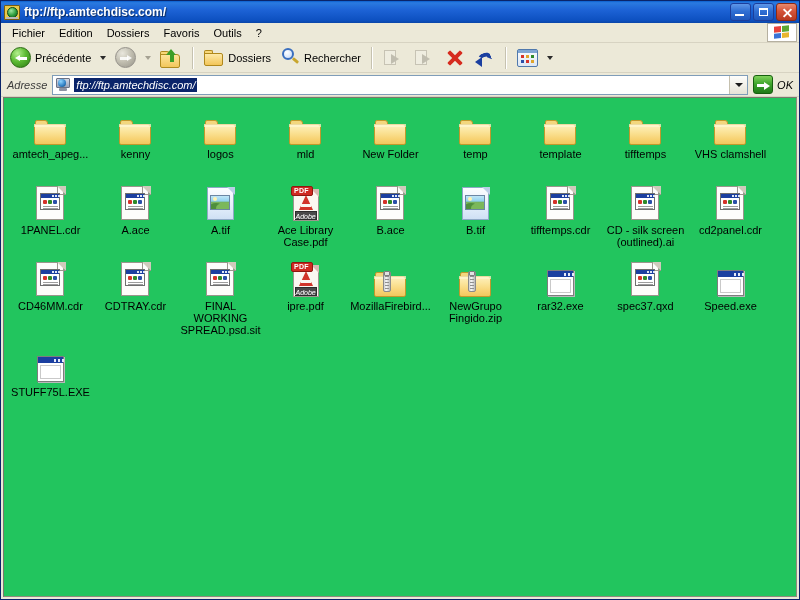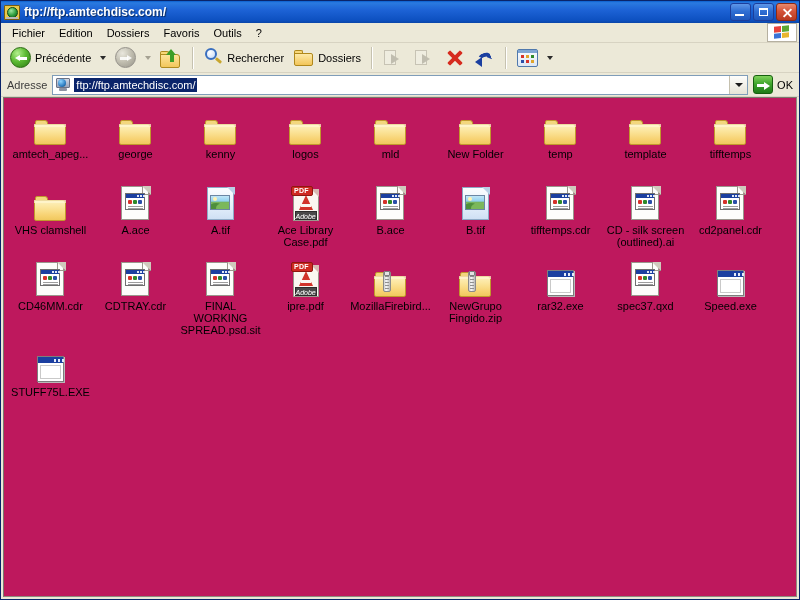--- a/index.html
+++ b/index.html
@@ -130,20 +130,21 @@
   .undoico .h2{position:absolute;left:0px;top:8px;width:0;height:0;border-top:5px solid transparent;border-bottom:5px solid transparent;border-right:7px solid #1b3fa0;}
 
   .viewsico{width:21px;height:18px;position:relative;background:linear-gradient(to bottom,#fbfcfe,#dde7f4);border:1px solid #5079ad;box-sizing:border-box;border-radius:2px;}
   .viewsico .hdr{position:absolute;left:0;top:0;right:0;height:3px;background:#7fa5d2;}
   .viewsico .cell{position:absolute;width:3px;height:3px;}
   
   .addrbar{
     height:24px;flex:0 0 24px;display:flex;align-items:center;
     background:#ece9d8;padding:0 3px 0 6px;box-sizing:border-box;
     border-bottom:1px solid #d7d3c2;
+    font-style:italic;
   }
   .addrlabel{font-size:11px;color:#3b3b3b;margin-right:5px;white-space:nowrap;}
   .addrfield{
     flex:1 1 auto;height:20px;background:#fff;border:1px solid #7f9db9;
     display:flex;align-items:center;box-sizing:border-box;position:relative;
   }
   .addrfield .ftpico{
     width:16px;height:15px;margin:0 3px 0 2px;flex:0 0 16px;position:relative;
   }
   .addrfield .ftpico .mon{position:absolute;left:1px;top:1px;width:14px;height:10px;background:linear-gradient(to bottom,#cfd6e4,#9aa6bd);border:1px solid #6a7285;box-sizing:border-box;border-radius:1px;}
@@ -165,21 +166,21 @@
     border:1px solid #17600f;box-sizing:border-box;
   }
   .goarrow .s{position:absolute;left:3px;top:8px;width:9px;height:3px;background:#fff;}
   .goarrow .h{position:absolute;right:2.5px;top:5.5px;width:0;height:0;border-top:4.5px solid transparent;border-bottom:4.5px solid transparent;border-left:6px solid #fff;}
   .goLabel{font-size:11px;margin-left:4px;color:#000;}
 
   
   .contentwrap{
     flex:1 1 auto;margin:0 2px 2px 2px;
     border:1px solid #8e8b7d;border-top-color:#7a786c;border-left-color:#7a786c;
-    background:#be185d;overflow:hidden;position:relative;
+    background:#22c55e;overflow:hidden;position:relative;
   }
   .grid{
     display:flex;flex-wrap:wrap;align-content:flex-start;
     padding:6px 0 0 4px;
   }
   .item{
     width:85px;min-height:70px;display:flex;flex-direction:column;align-items:center;
     margin:0 0 6px 0;cursor:default;
   }
   .item .iconbox{width:44px;height:42px;position:relative;display:flex;align-items:flex-end;justify-content:center;}
@@ -345,32 +346,32 @@
         <span class="tab"></span>
           <span class="fold"></span>
         <span class="uparr">
             <span class="h"></span>
             <span class="s"></span>
           </span>
       </span>
     </div>
     <div class="sep"></div>
     <div class="tbtn">
+      <span class="foldersico">
+          <span class="t"></span>
+          <span class="b"></span>
+        </span>
+      <span class="lbl">Dossiers</span>
+    </div>
+    <div class="tbtn">
       <span class="searchico">
           <span class="lens"></span>
           <span class="hdl"></span>
         </span>
       <span class="lbl">Rechercher</span>
-    </div>
-    <div class="tbtn">
-      <span class="foldersico">
-          <span class="t"></span>
-          <span class="b"></span>
-        </span>
-      <span class="lbl">Dossiers</span>
     </div>
     <div class="sep"></div>
     <div class="tbtn">
       <span class="moveico">
           <span class="pg"></span>
           <span class="ar2"></span>
         </span>
     </div>
     <div class="tbtn">
       <span class="moveico">
@@ -440,101 +441,113 @@
           <div class="name">amtech_apeg...</div>
         </div>
         <div class="item">
           <div class="iconbox">
             <span class="ic-folder">
               <span class="back"></span>
               <span class="body"></span>
               <span class="lip"></span>
             </span>
           </div>
-          <div class="name">george</div>
+          <div class="name">kenny</div>
         </div>
         <div class="item">
           <div class="iconbox">
             <span class="ic-folder">
               <span class="back"></span>
               <span class="body"></span>
               <span class="lip"></span>
             </span>
           </div>
-          <div class="name">kenny</div>
+          <div class="name">logos</div>
         </div>
         <div class="item">
           <div class="iconbox">
             <span class="ic-folder">
               <span class="back"></span>
               <span class="body"></span>
               <span class="lip"></span>
             </span>
           </div>
-          <div class="name">logos</div>
+          <div class="name">mld</div>
         </div>
         <div class="item">
           <div class="iconbox">
             <span class="ic-folder">
               <span class="back"></span>
               <span class="body"></span>
               <span class="lip"></span>
             </span>
           </div>
-          <div class="name">mld</div>
+          <div class="name">New Folder</div>
         </div>
         <div class="item">
           <div class="iconbox">
             <span class="ic-folder">
               <span class="back"></span>
               <span class="body"></span>
               <span class="lip"></span>
             </span>
           </div>
-          <div class="name">New Folder</div>
+          <div class="name">temp</div>
         </div>
         <div class="item">
           <div class="iconbox">
             <span class="ic-folder">
               <span class="back"></span>
               <span class="body"></span>
               <span class="lip"></span>
             </span>
           </div>
-          <div class="name">temp</div>
+          <div class="name">template</div>
         </div>
         <div class="item">
           <div class="iconbox">
             <span class="ic-folder">
               <span class="back"></span>
               <span class="body"></span>
               <span class="lip"></span>
             </span>
           </div>
-          <div class="name">template</div>
+          <div class="name">tifftemps</div>
         </div>
         <div class="item">
           <div class="iconbox">
             <span class="ic-folder">
               <span class="back"></span>
               <span class="body"></span>
               <span class="lip"></span>
             </span>
           </div>
-          <div class="name">tifftemps</div>
-        </div>
-        <div class="item">
-          <div class="iconbox">
-            <span class="ic-folder">
-              <span class="back"></span>
-              <span class="body"></span>
-              <span class="lip"></span>
-            </span>
-          </div>
           <div class="name">VHS clamshell</div>
+        </div>
+        <div class="item">
+          <div class="iconbox">
+            <span class="ic-doc">
+              <span class="page"></span>
+              <span class="fold"></span>
+              <span class="foldline"></span>
+              <span class="win">
+                <span class="tb">
+                  <i style="left:11px"></i>
+                  <i style="left:14px"></i>
+                  <i style="left:17px"></i>
+                </span>
+                <span class="b1"></span>
+                <span class="b2"></span>
+                <span class="b3"></span>
+                <span class="ln" style="top:12px"></span>
+                <span class="ln" style="top:14px"></span>
+              </span>
+            </span>
+          </div>
+          <div class="name">1PANEL.cdr</div>
         </div>
         <div class="item">
           <div class="iconbox">
             <span class="ic-doc">
               <span class="page"></span>
               <span class="fold"></span>
               <span class="foldline"></span>
               <span class="win">
                 <span class="tb">
                   <i style="left:11px"></i>

